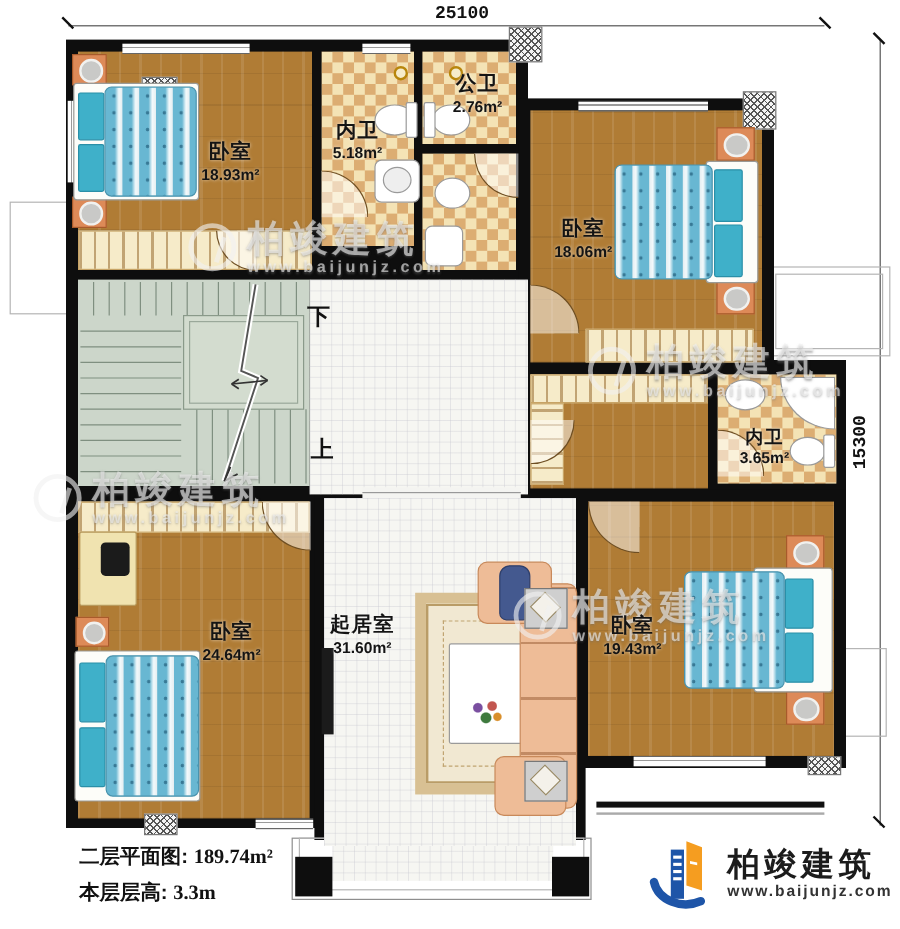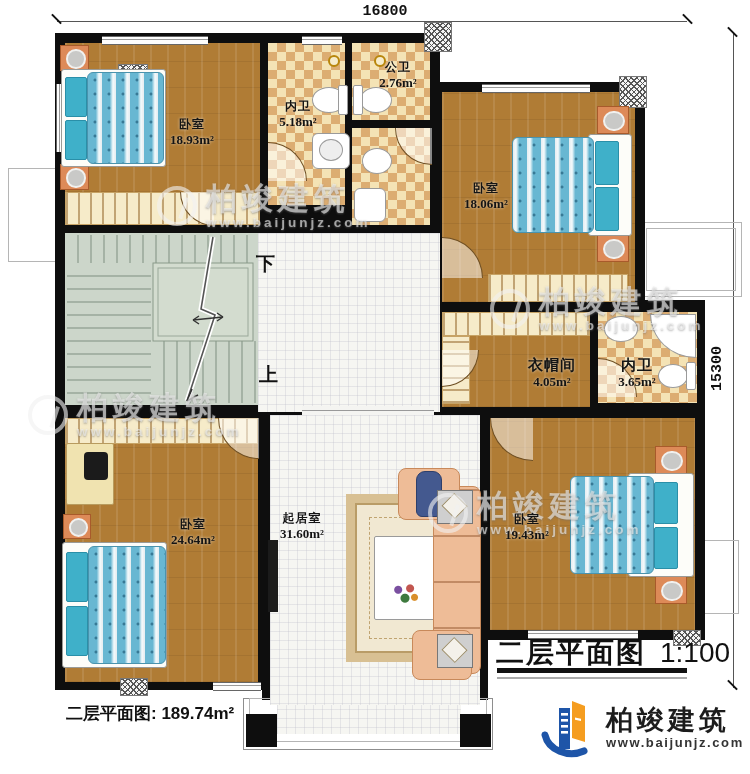--- a/index.html
+++ b/index.html
@@ -36,39 +36,39 @@
   .fix{position:absolute;background:#fff;border:1px solid #9a9a9a;border-radius:4px;}
   .oval{border-radius:50%;}
   .sidetable{position:absolute;background:#cfcfcf;border:1px solid #777;}
   .sidetable::after{content:"";position:absolute;left:22%;top:20%;width:50%;height:50%;background:#f4f1ea;border:1px solid #9a8c6a;transform:rotate(45deg);}
   .sofa{position:absolute;background:#eebc97;border:1px solid #c8895a;border-radius:8px;}
   .hatchpat{position:absolute;background-color:#f4f4f4;border:1px solid #777;
     background-image:repeating-linear-gradient(45deg,#555 0 1px,transparent 1px 4px),repeating-linear-gradient(135deg,#555 0 1px,transparent 1px 4px);}
   .outline{position:absolute;border:1px solid #b5b5b5;background:transparent;}
   .rl{position:absolute;display:flex;flex-direction:column;align-items:center;font-weight:bold;color:#141414;
     text-shadow:0 0 3px rgba(255,255,255,.65);line-height:1.22;z-index:40;}
-  .rn{font-size:12px;letter-spacing:1px;}
-  .ra{font-size:13px;font-family:Liberation Serif, serif;}
+  .rn{font-size:17px;letter-spacing:1px;}
+  .ra{font-size:13px;}
   .stairlab{position:absolute;font-size:19px;font-weight:bold;color:#111;z-index:40;}
   .dimline{position:absolute;background:#555;}
   .tick{position:absolute;width:13px;height:2px;background:#111;transform:rotate(45deg);}
   .dimtext{position:absolute;font-family:"Liberation Mono","DejaVu Sans Mono",monospace;font-weight:bold;font-size:15px;color:#111;text-align:center;}
   .knob{position:absolute;width:8px;height:8px;border:2px solid #b8860b;border-radius:50%;background:#f6eccb;}
   .wm{position:absolute;display:flex;gap:9px;align-items:center;color:rgba(240,240,240,.62);
     text-shadow:0 1px 2px rgba(105,105,105,.5);font-weight:bold;z-index:35;}
   .wm-logo{width:40px;height:40px;border:4px solid rgba(240,240,240,.62);border-radius:50%;box-sizing:border-box;position:relative;flex:none;}
   .wm-logo::after{content:"";position:absolute;left:7px;top:5px;width:14px;height:22px;border-right:4px solid rgba(240,240,240,.62);transform:rotate(18deg);}
   .wm-text{display:flex;flex-direction:column;line-height:1.05;}
   .wm-text b{font-size:31px;letter-spacing:5px;font-weight:bold;}
   .wm-text i{font-style:normal;font-size:13.5px;letter-spacing:3px;}
   .titleblock{position:absolute;left:496px;top:634px;display:flex;align-items:baseline;gap:14px;color:#111;z-index:50;}
   .titleblock .t1{font-size:28px;font-weight:bold;letter-spacing:2px;}
   .titleblock .t2{font-size:28px;font-weight:500;font-family:"Liberation Sans",sans-serif;}
   .stats{position:absolute;left:66px;top:699px;color:#111;font-weight:bold;font-size:17px;line-height:1.75;z-index:50;}
-  .stats .num{font-family:Liberation Sans, sans-serif;font-weight:bold;}
+  .stats .num{font-family:Liberation Serif, serif;font-weight:bold;}
   .logo{position:absolute;left:540px;top:696px;display:flex;align-items:center;gap:8px;z-index:50;}
   .logo-name{font-size:27px;font-weight:900;letter-spacing:4px;color:#1c1c1c;line-height:1.1;}
   .logo-site{font-size:13px;font-weight:bold;letter-spacing:1.6px;color:#333;}
   .opening{position:absolute;background:#f4f4f1;z-index:6;}
   .opening::after{content:"";position:absolute;left:0;right:0;top:45%;height:1px;background:#999;}
   .col{position:absolute;background:#0e0e0e;z-index:8;}
   .person{position:absolute;background:#44598f;border:1px solid #2e3f6b;border-radius:9px 9px 6px 6px;}
   .tv{position:absolute;background:#1b1b1b;}
   .rug{position:absolute;background:#f1e8d2;border:9px solid #d8c093;box-shadow:inset 0 0 0 2px #b99c67;}
   .rug::after{content:"";position:absolute;inset:14px;border:1px dashed #c0a471;}
@@ -80,21 +80,21 @@
   svg{display:block;}
 </style>
 </head>
 <body>
 
 <div class="canvas">
 
   <div class="dimline" style="left:57px;top:21px;width:630px;height:1px;"></div>
   <div class="tick" style="left:50px;top:18px;"></div>
   <div class="tick" style="left:681px;top:18px;"></div>
-  <div class="dimtext" style="left:355px;top:3px;width:60px;">16800</div>
+  <div class="dimtext" style="left:355px;top:3px;width:60px;">25100</div>
   <div class="dimline" style="left:733px;top:33px;width:1px;height:655px;"></div>
   <div class="tick" style="left:726px;top:31px;"></div>
   <div class="tick" style="left:726px;top:684px;"></div>
   <div class="dimtext" style="left:687px;top:360px;width:60px;transform:rotate(-90deg);">15300</div>
 
   <div class="outline" style="left:8px;top:168px;width:62px;height:92px;"></div>
   <div class="outline" style="left:640px;top:222px;width:100px;height:73px;"></div>
   <div class="outline" style="left:646px;top:228px;width:88px;height:61px;"></div>
   <div class="outline" style="left:697px;top:540px;width:40px;height:72px;"></div>
 
@@ -261,52 +261,48 @@
     <span class="ra">5.18m²</span>
   </div>
   <div class="rl" style="left:362px;top:60px;width:72px;">
     <span class="rn">公卫</span>
     <span class="ra">2.76m²</span>
   </div>
   <div class="rl" style="left:431px;top:181px;width:110px;">
     <span class="rn">卧室</span>
     <span class="ra">18.06m²</span>
   </div>
-  <div class="rl" style="left:497px;top:356px;width:110px;">
-    <span class="rn" style="font-size:15px;">衣帽间</span>
-    <span class="ra">4.05m²</span>
-  </div>
   <div class="rl" style="left:592px;top:356px;width:90px;">
     <span class="rn" style="font-size:15px;">内卫</span>
     <span class="ra">3.65m²</span>
   </div>
   <div class="rl" style="left:138px;top:517px;width:110px;">
     <span class="rn">卧室</span>
     <span class="ra">24.64m²</span>
   </div>
   <div class="rl" style="left:247px;top:511px;width:110px;">
     <span class="rn">起居室</span>
     <span class="ra">31.60m²</span>
   </div>
   <div class="rl" style="left:472px;top:512px;width:110px;">
     <span class="rn">卧室</span>
     <span class="ra">19.43m²</span>
   </div>
 
-  <div class="titleblock">
-    <span class="t1">二层平面图</span>
-    <span class="t2">1:100</span>
-  </div>
   <div class="abs" style="left:497px;top:668px;width:190px;height:5px;background:#111;z-index:50;"></div>
   <div class="abs" style="left:497px;top:677px;width:190px;height:2px;background:#aaa;z-index:50;"></div>
 
   <div class="stats">
     <div>
       <span>二层平面图:</span>
       <span class="num">189.74m²</span>
+    </div>
+    <div>
+      <span>本层层高:</span>
+      <span class="num">3.3m</span>
     </div>
   </div>
 
   <div class="logo">
     <svg width="58" height="64" viewBox="0 0 58 64">
       <path d="M44 55 A27 23 0 0 1 5 39" stroke="#1e55a8" stroke-width="7" fill="none" stroke-linecap="round"></path>
       <rect x="19" y="12" width="11" height="41" fill="#1e55a8"></rect>
       <rect x="21" y="17" width="7" height="2.6" fill="#fff"></rect>
       <rect x="21" y="23" width="7" height="2.6" fill="#fff"></rect>
       <rect x="21" y="29" width="7" height="2.6" fill="#fff"></rect>

